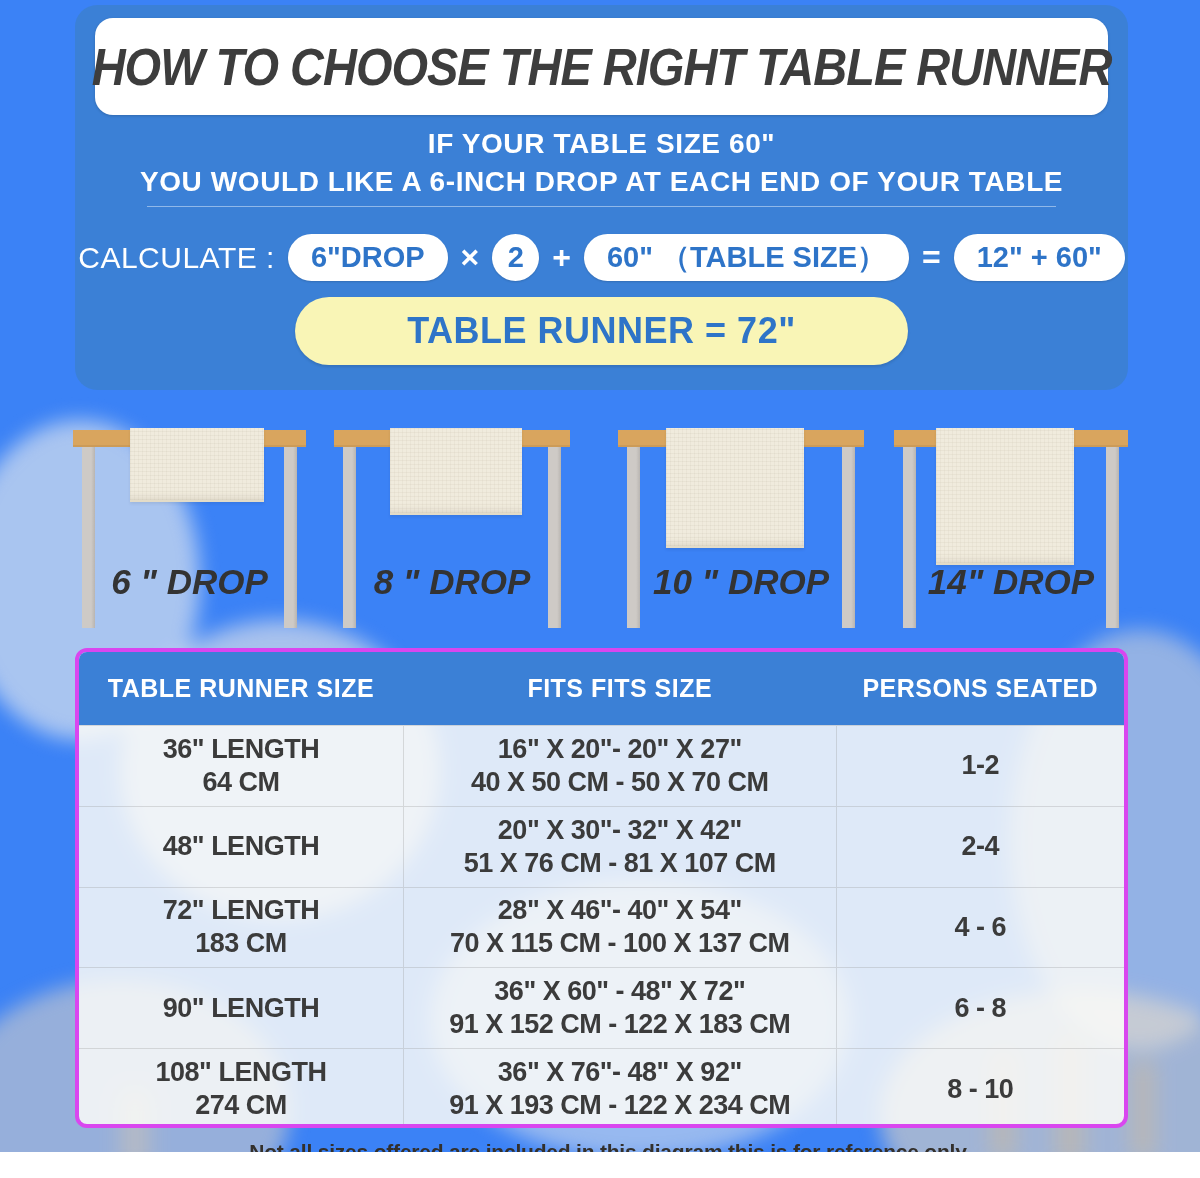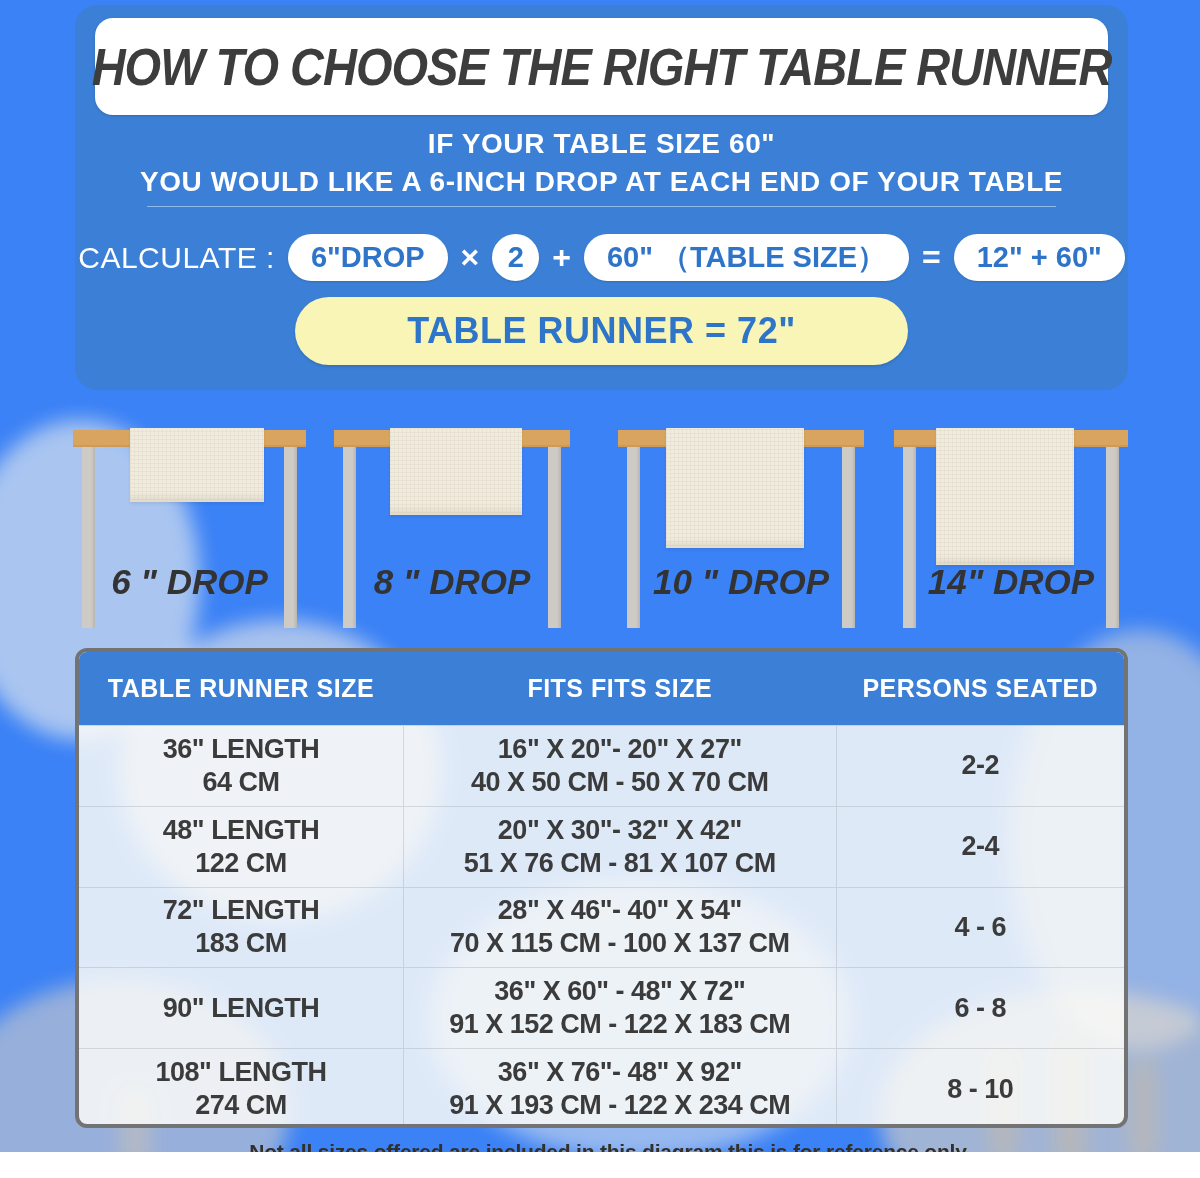--- a/index.html
+++ b/index.html
@@ -69,21 +69,21 @@
             box-shadow:0 2px 3px rgba(0,0,0,0.07), inset 0 -8px 10px -8px rgba(150,140,118,0.3); }
   .fig1 .runner { left:57px; width:134px; height:72px; }
   .fig2 .runner { left:56px; width:132px; height:85px; }
   .fig3 .runner { left:48px; width:138px; height:118px; }
   .fig4 .runner { left:42px; width:138px; height:135px; }
   .drop-label { position:absolute; left:0; right:0; top:137px; text-align:center;
                 font-size:35px; font-weight:bold; font-style:italic; color:#333333; }
 
   
   .size-table { position:absolute; left:75px; top:648px; width:1053px; height:480px;
-                box-sizing:border-box; border:4px solid #737373; border-radius:12px;
+                box-sizing:border-box; border:4px solid #d946ef; border-radius:12px;
                 overflow:hidden; background:rgba(252,251,248,0.85); }
   .st-header { display:grid; grid-template-columns:31% 41.5% 27.5%; height:73px;
                background:#3b80d6; align-items:center; }
   .st-header div { text-align:center; color:#ffffff; font-weight:bold; font-size:25px;
                    letter-spacing:0.5px; }
   .trow { display:grid; grid-template-columns:31% 41.5% 27.5%; height:79.8px;
           align-items:stretch; border-top:1px solid rgba(150,150,150,0.3); }
   .trow:first-of-type { border-top:none; }
   .tcell { display:flex; flex-direction:column; justify-content:center; text-align:center;
            color:#3b3b3b; font-weight:bold; font-size:27px; line-height:33px;
@@ -175,28 +175,27 @@
     <div class="trow">
       <div class="tcell">
         <div>36" LENGTH</div>
         <div>64 CM</div>
       </div>
       <div class="tcell mid">
         <div>16" X 20"- 20" X 27"</div>
         <div>40 X 50 CM - 50 X 70 CM</div>
       </div>
       <div class="tcell">
-        <div>2-2</div>
+        <div>1-2</div>
       </div>
     </div>
 
     <div class="trow">
       <div class="tcell">
         <div>48" LENGTH</div>
-        <div>122 CM</div>
       </div>
       <div class="tcell mid">
         <div>20" X 30"- 32" X 42"</div>
         <div>51 X 76 CM - 81 X 107 CM</div>
       </div>
       <div class="tcell">
         <div>2-4</div>
       </div>
     </div>
 

